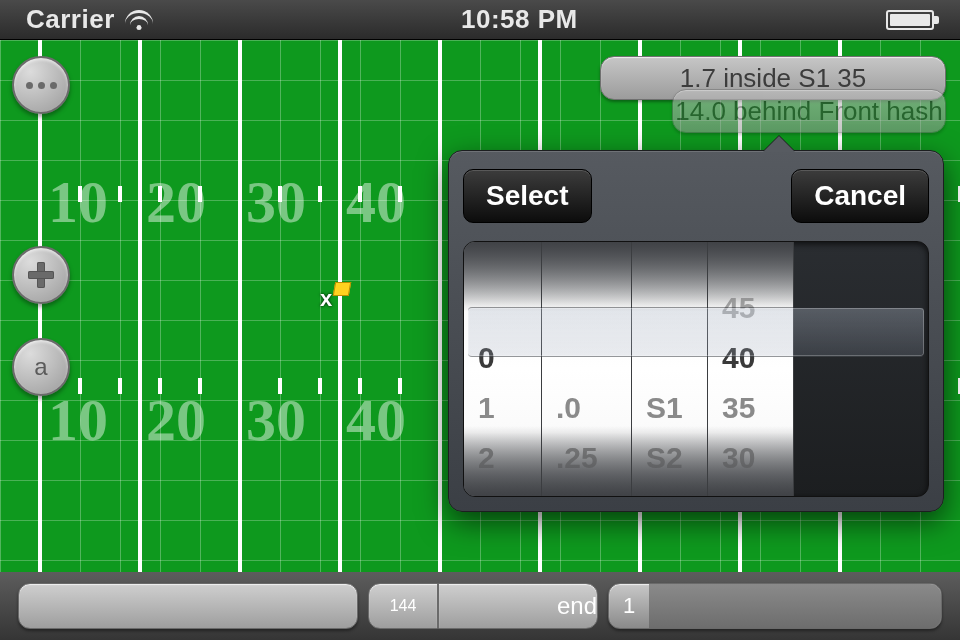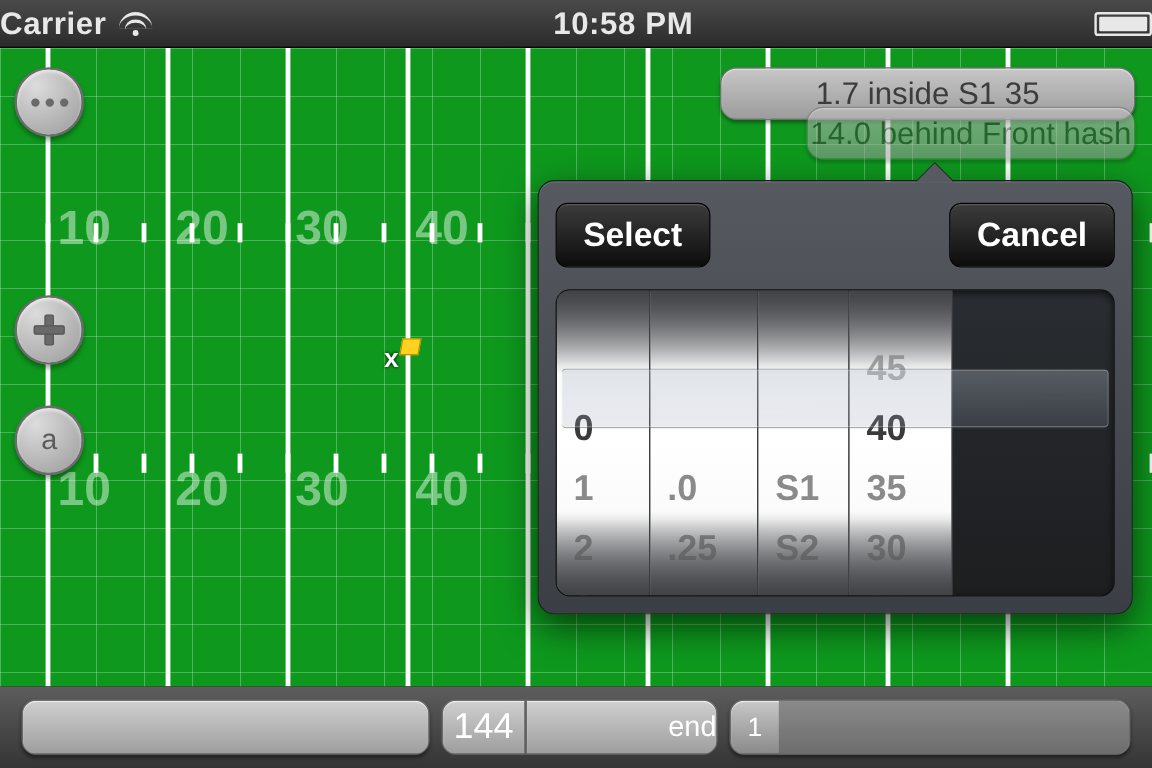--- a/index.html
+++ b/index.html
@@ -3,21 +3,21 @@
 <meta charset="utf-8">
 <style>
   * { box-sizing: border-box; margin: 0; padding: 0; -webkit-font-smoothing: antialiased; }
   html, body { width: 960px; height: 640px; overflow: hidden; font-family: "Helvetica Neue", Helvetica, Arial, sans-serif; background:#000; }
 
   
   .status-bar {
     height: 40px; width:100%;
     background: linear-gradient(#4a4a4a,#2b2b2b);
     display:flex; align-items:center; justify-content:space-between;
-    padding:0 0; color:#e8e8e8; font-size:26px; font-weight:600; letter-spacing:0.5px;
+    padding:0 26px; color:#e8e8e8; font-size:26px; font-weight:600; letter-spacing:0.5px;
     border-bottom:1px solid #000;
   }
   .status-left { display:flex; align-items:center; gap:10px; }
   .wifi-icon { width:28px; height:20px; position:relative; }
   .wifi-icon span { position:absolute; border:3px solid #e8e8e8; border-bottom:none; border-left:none; border-right:none; border-radius:50%/100% 100% 0 0; left:50%; transform:translateX(-50%); }
   .wifi-icon .a1{ width:28px; height:14px; top:0;}
   .wifi-icon .a2{ width:18px; height:9px; top:6px;}
   .wifi-icon .dot{ width:5px; height:5px; background:#e8e8e8; border-radius:50%; position:absolute; bottom:0; left:50%; transform:translateX(-50%);}
   .battery { width:48px; height:20px; border:2px solid #e8e8e8; border-radius:3px; position:relative; }
   .battery::after { content:""; position:absolute; right:-7px; top:4px; width:5px; height:8px; background:#e8e8e8; border-radius:0 2px 2px 0;}
@@ -30,21 +30,21 @@
     background:
       repeating-linear-gradient(to right, rgba(255,255,255,0.28) 0 1px, transparent 1px 40px),
       repeating-linear-gradient(to bottom, rgba(255,255,255,0.25) 0 1px, transparent 1px 40px),
       #0e991e;
     overflow:hidden;
   }
   .yard-line { position:absolute; top:0; bottom:0; width:4px; background:#fff; }
   .hash-row { position:absolute; left:0; right:0; height:8px; display:flex; }
   .hash-row span { width:40px; display:inline-block; }
   .hash-row span::before { content:""; display:block; width:4px; height:16px; background:#fff; margin-left:38px; margin-top:-4px;}
-  .yard-num { position:absolute; font-size:40px; font-weight:700; color:rgba(255,255,255,0.45); font-family:Liberation Sans, sans-serif;}
+  .yard-num { position:absolute; font-size:60px; font-weight:700; color:rgba(255,255,255,0.45); font-family:Liberation Serif, serif;}
   .marker-x { position:absolute; font-size:22px; font-weight:900; color:#fff; text-shadow:0 0 3px #000;}
   .marker-flag { position:absolute; width:16px; height:14px; background:#ffd21f; border:1px solid #bd8f00; transform:skewX(-10deg);}
 
   
   .side-btn {
     position:absolute; width:58px; height:58px; border-radius:50%;
     background: radial-gradient(circle at 30% 25%, #dcdcdc, #9a9a9a);
     border:2px solid #6b6b6b; box-shadow:0 3px 4px rgba(0,0,0,0.35), inset 0 2px 3px rgba(255,255,255,0.6);
     display:flex; align-items:center; justify-content:center; color:#5b5b5b;
   }
@@ -68,21 +68,21 @@
   .bottom-bar { position:absolute; left:0; right:0; bottom:0; height:68px; background:linear-gradient(#5d5d5d,#353535); display:flex; align-items:center; padding:0 18px; gap:10px;}
   .pill-btn {
     height:46px; border-radius:12px;
     background: linear-gradient(#cfcfcf,#9e9e9e);
     border:1px solid #6a6a6a; box-shadow:0 2px 3px rgba(0,0,0,0.4), inset 0 1px 1px rgba(255,255,255,0.7);
     display:flex; align-items:center; justify-content:center;
     color:#fff; font-size:24px; font-weight:400;
   }
   .pill-segment { display:flex; }
   .pill-segment .seg { height:46px; background: linear-gradient(#cfcfcf,#9e9e9e); border:1px solid #6a6a6a; box-shadow: inset 0 1px 1px rgba(255,255,255,0.7); display:flex; align-items:center; justify-content:center; color:#fff; font-size:24px;}
-  .pill-segment .seg:first-child { border-radius:12px 0 0 12px; width:70px; font-size:30px;}
+  .pill-segment .seg:first-child { border-radius:12px 0 0 12px; width:70px; font-size:16px;}
   .pill-segment .seg:last-child  { border-radius:0 12px 12px 0; width:160px;justify-content:flex-end;}
   .progress-pill { flex:1; height:46px; border-radius:12px; border:1px solid #6a6a6a; box-shadow:0 2px 3px rgba(0,0,0,0.4), inset 0 1px 1px rgba(255,255,255,0.7); background:linear-gradient(#c8c8c8,#8a8a8a); position:relative; overflow:hidden; display:flex; align-items:center; color:#fff; font-size:22px; padding-left:14px;}
   .progress-pill .dark { position:absolute; top:0; bottom:0; left:40px; right:0; background:linear-gradient(#8a8a8a,#6d6d6d);}
 
   
   .popover {
     position:absolute; left:448px; top:110px; width:496px; height:362px;
     background: linear-gradient(#565a60,#3b3f45);
     border-radius:14px; border:1px solid #1c1e20;
     box-shadow:0 10px 30px rgba(0,0,0,0.6), inset 0 1px 0 rgba(255,255,255,0.15);

